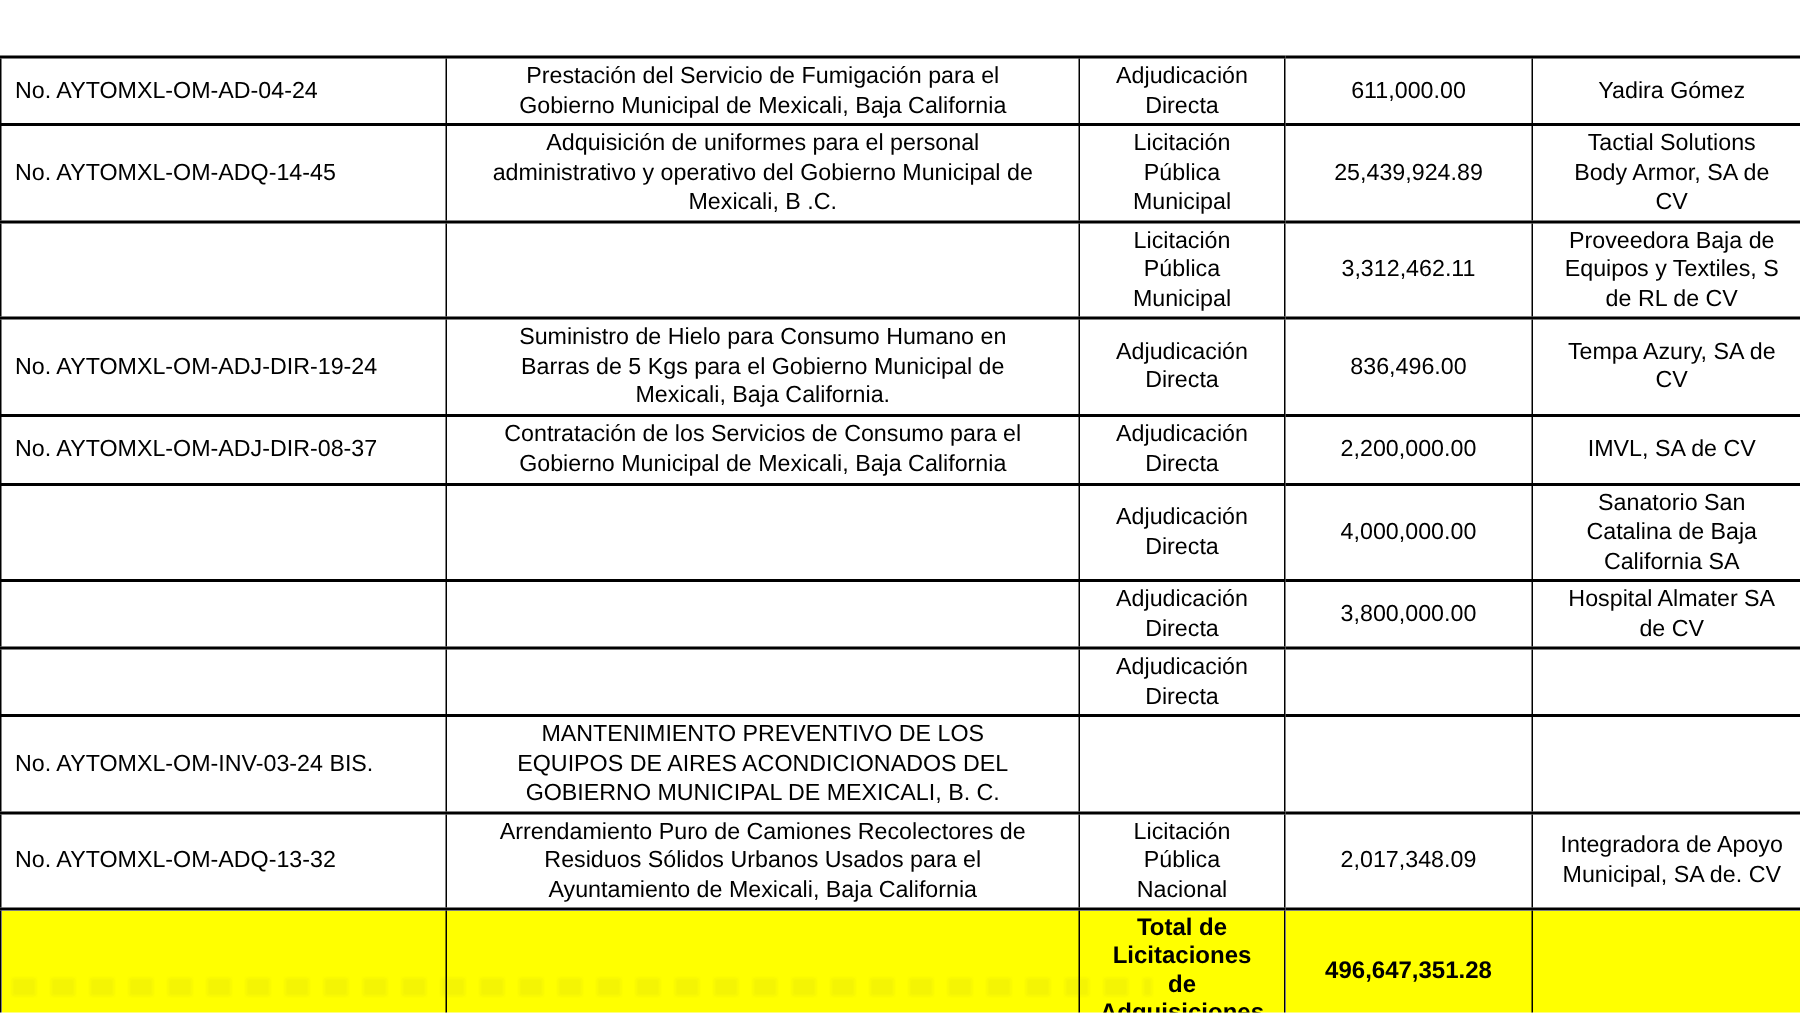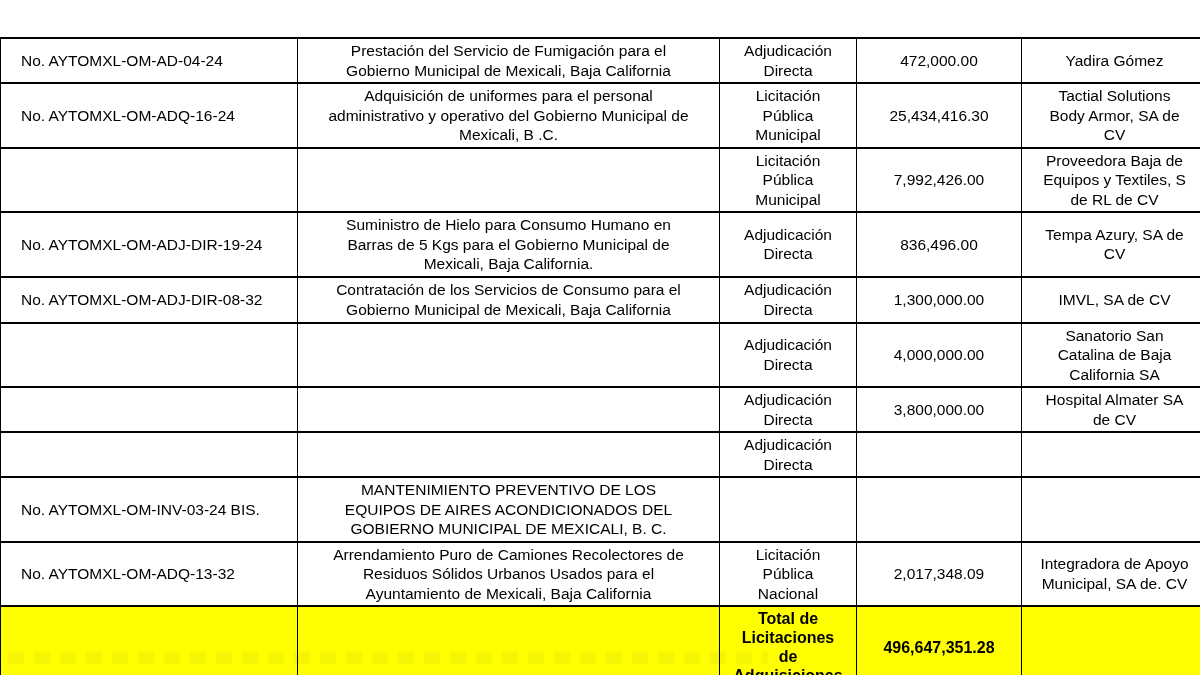--- a/index.html
+++ b/index.html
@@ -39,21 +39,21 @@
     border-left: 1.5px solid #000000;
     border-right: 1.5px solid #000000;
     vertical-align: middle;
     text-align: center;
     padding: 2px 6px;
     white-space: pre-line;
     overflow: hidden;
   }
   table.contracts td.col-contract {
     text-align: left;
-    padding-left: 20px;
+    padding-left: 9px;
     white-space: normal;
   }
   tr.total-row td {
     background: #ffff00;
     font-weight: 700;
     font-size: 16px;
     line-height: 19px;
   }
   .scan-artifact {
     position: absolute;
@@ -83,65 +83,65 @@
       <col style="width:165px">
       <col style="width:186px">
     </colgroup>
     <tbody>
       <tr style="height:42px">
         <td class="col-contract">No. AYTOMXL-OM-AD-04-24</td>
         <td>Prestación del Servicio de Fumigación para el
 Gobierno Municipal de Mexicali, Baja California</td>
         <td>Adjudicación
 Directa</td>
-        <td>472,000.00</td>
+        <td>611,000.00</td>
         <td>Yadira Gómez</td>
       </tr>
       <tr style="height:62px">
-        <td class="col-contract">No. AYTOMXL-OM-ADQ-16-24</td>
+        <td class="col-contract">No. AYTOMXL-OM-ADQ-14-45</td>
         <td>Adquisición de uniformes para el personal
 administrativo y operativo del Gobierno Municipal de
 Mexicali, B .C.</td>
         <td>Licitación
 Pública
 Municipal</td>
-        <td>25,434,416.30</td>
+        <td>25,439,924.89</td>
         <td>Tactial Solutions
 Body Armor, SA de
 CV</td>
       </tr>
       <tr style="height:62px">
         <td class="col-contract"></td>
         <td></td>
         <td>Licitación
 Pública
 Municipal</td>
-        <td>7,992,426.00</td>
+        <td>3,312,462.11</td>
         <td>Proveedora Baja de
 Equipos y Textiles, S
 de RL de CV</td>
       </tr>
       <tr style="height:54px">
         <td class="col-contract">No. AYTOMXL-OM-ADJ-DIR-19-24</td>
         <td>Suministro de Hielo para Consumo Humano en
 Barras de 5 Kgs para el Gobierno Municipal de
 Mexicali, Baja California.</td>
         <td>Adjudicación
 Directa</td>
         <td>836,496.00</td>
         <td>Tempa Azury, SA de
 CV</td>
       </tr>
       <tr style="height:46px">
-        <td class="col-contract">No. AYTOMXL-OM-ADJ-DIR-08-32</td>
+        <td class="col-contract">No. AYTOMXL-OM-ADJ-DIR-08-37</td>
         <td>Contratación de los Servicios de Consumo para el
 Gobierno Municipal de Mexicali, Baja California</td>
         <td>Adjudicación
 Directa</td>
-        <td>1,300,000.00</td>
+        <td>2,200,000.00</td>
         <td>IMVL, SA de CV</td>
       </tr>
       <tr style="height:62px">
         <td class="col-contract"></td>
         <td></td>
         <td>Adjudicación
 Directa</td>
         <td>4,000,000.00</td>
         <td>Sanatorio San
 Catalina de Baja

